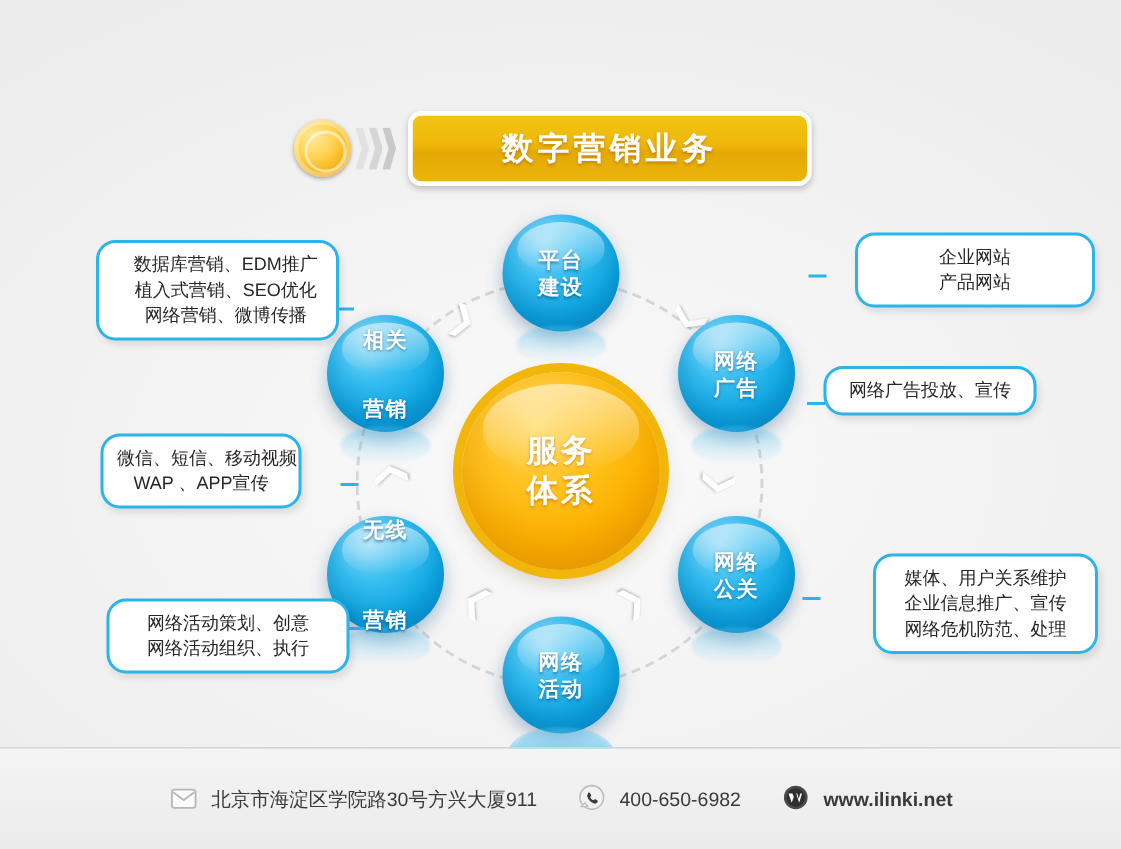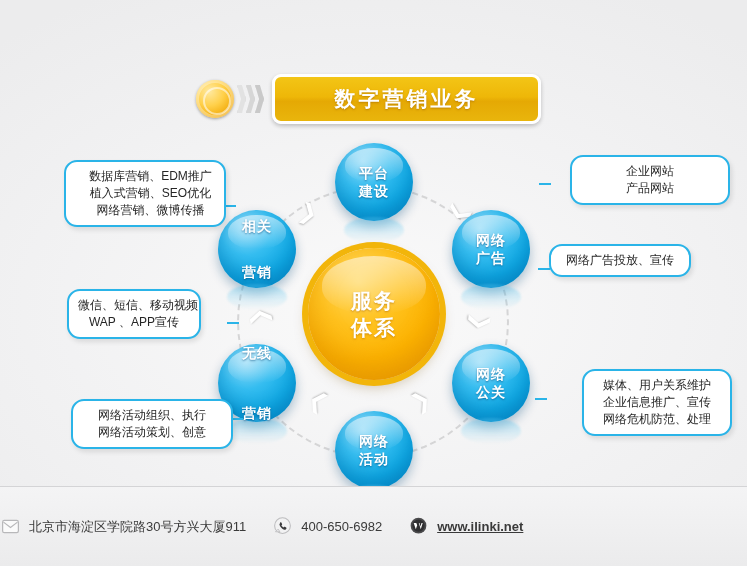--- a/index.html
+++ b/index.html
@@ -250,38 +250,39 @@
   #conn-4 { left: 539px; top: 183px; width: 12px; }
   #conn-5 { left: 538px; top: 268px; width: 12px; }
   #conn-6 { left: 535px; top: 398px; width: 12px; }
 
   
   #footer {
     position: absolute;
     left: 0;
     right: 0;
     bottom: 0;
-    height: 80px;
+    height: 68px;
     border-top: 1px solid #d4d4d6;
     background: linear-gradient(180deg, #f4f4f5 0%, #ebebec 100%);
     display: flex;
     align-items: center;
+    justify-content: center;
     gap: 26px;
   }
   .footer-item {
     display: flex;
     align-items: center;
     gap: 8px;
   }
   .footer-item .ftext {
     font-size: 13px;
     color: #3a3a3a;
     white-space: nowrap;
   }
-  .footer-item .ftext.bold { font-weight: bold; text-decoration: underline; }
+  .footer-item .ftext.bold { font-weight: bold; }
 
   .ficon { width: 21px; height: 21px; display: block; }
 
   
   #bottom-glow {
     position: absolute;
     left: 338px;
     bottom: 62px;
     width: 72px;
     height: 20px;
@@ -363,22 +364,22 @@
     <span class="cl">植入式营销、SEO优化</span>
     <span class="cl">网络营销、微博传播</span>
   </div>
 
   <div class="callout" id="callout-wireless">
     <span class="cl">微信、短信、移动视频</span>
     <span class="cl">WAP 、APP宣传</span>
   </div>
 
   <div class="callout" id="callout-activity">
+    <span class="cl">网络活动策划、创意</span>
     <span class="cl">网络活动组织、执行</span>
-    <span class="cl">网络活动策划、创意</span>
   </div>
 
   <div class="callout" id="callout-platform">
     <span class="cl">企业网站</span>
     <span class="cl">产品网站</span>
   </div>
 
   <div class="callout" id="callout-ad">
     <span class="cl">网络广告投放、宣传</span>
   </div>

